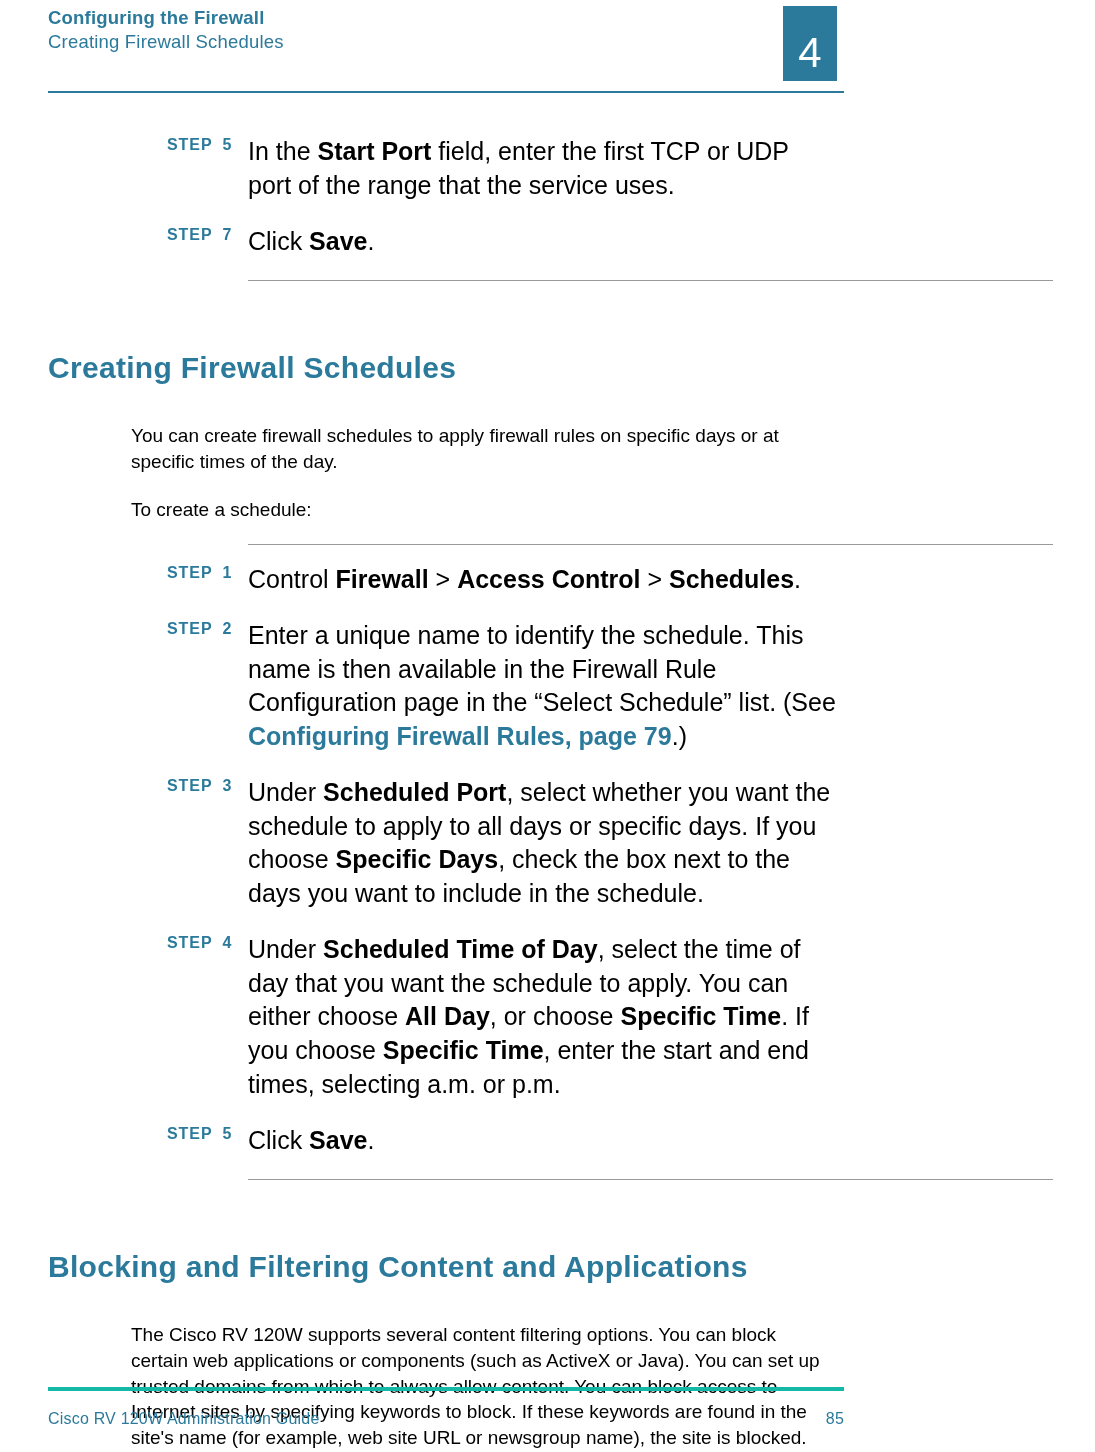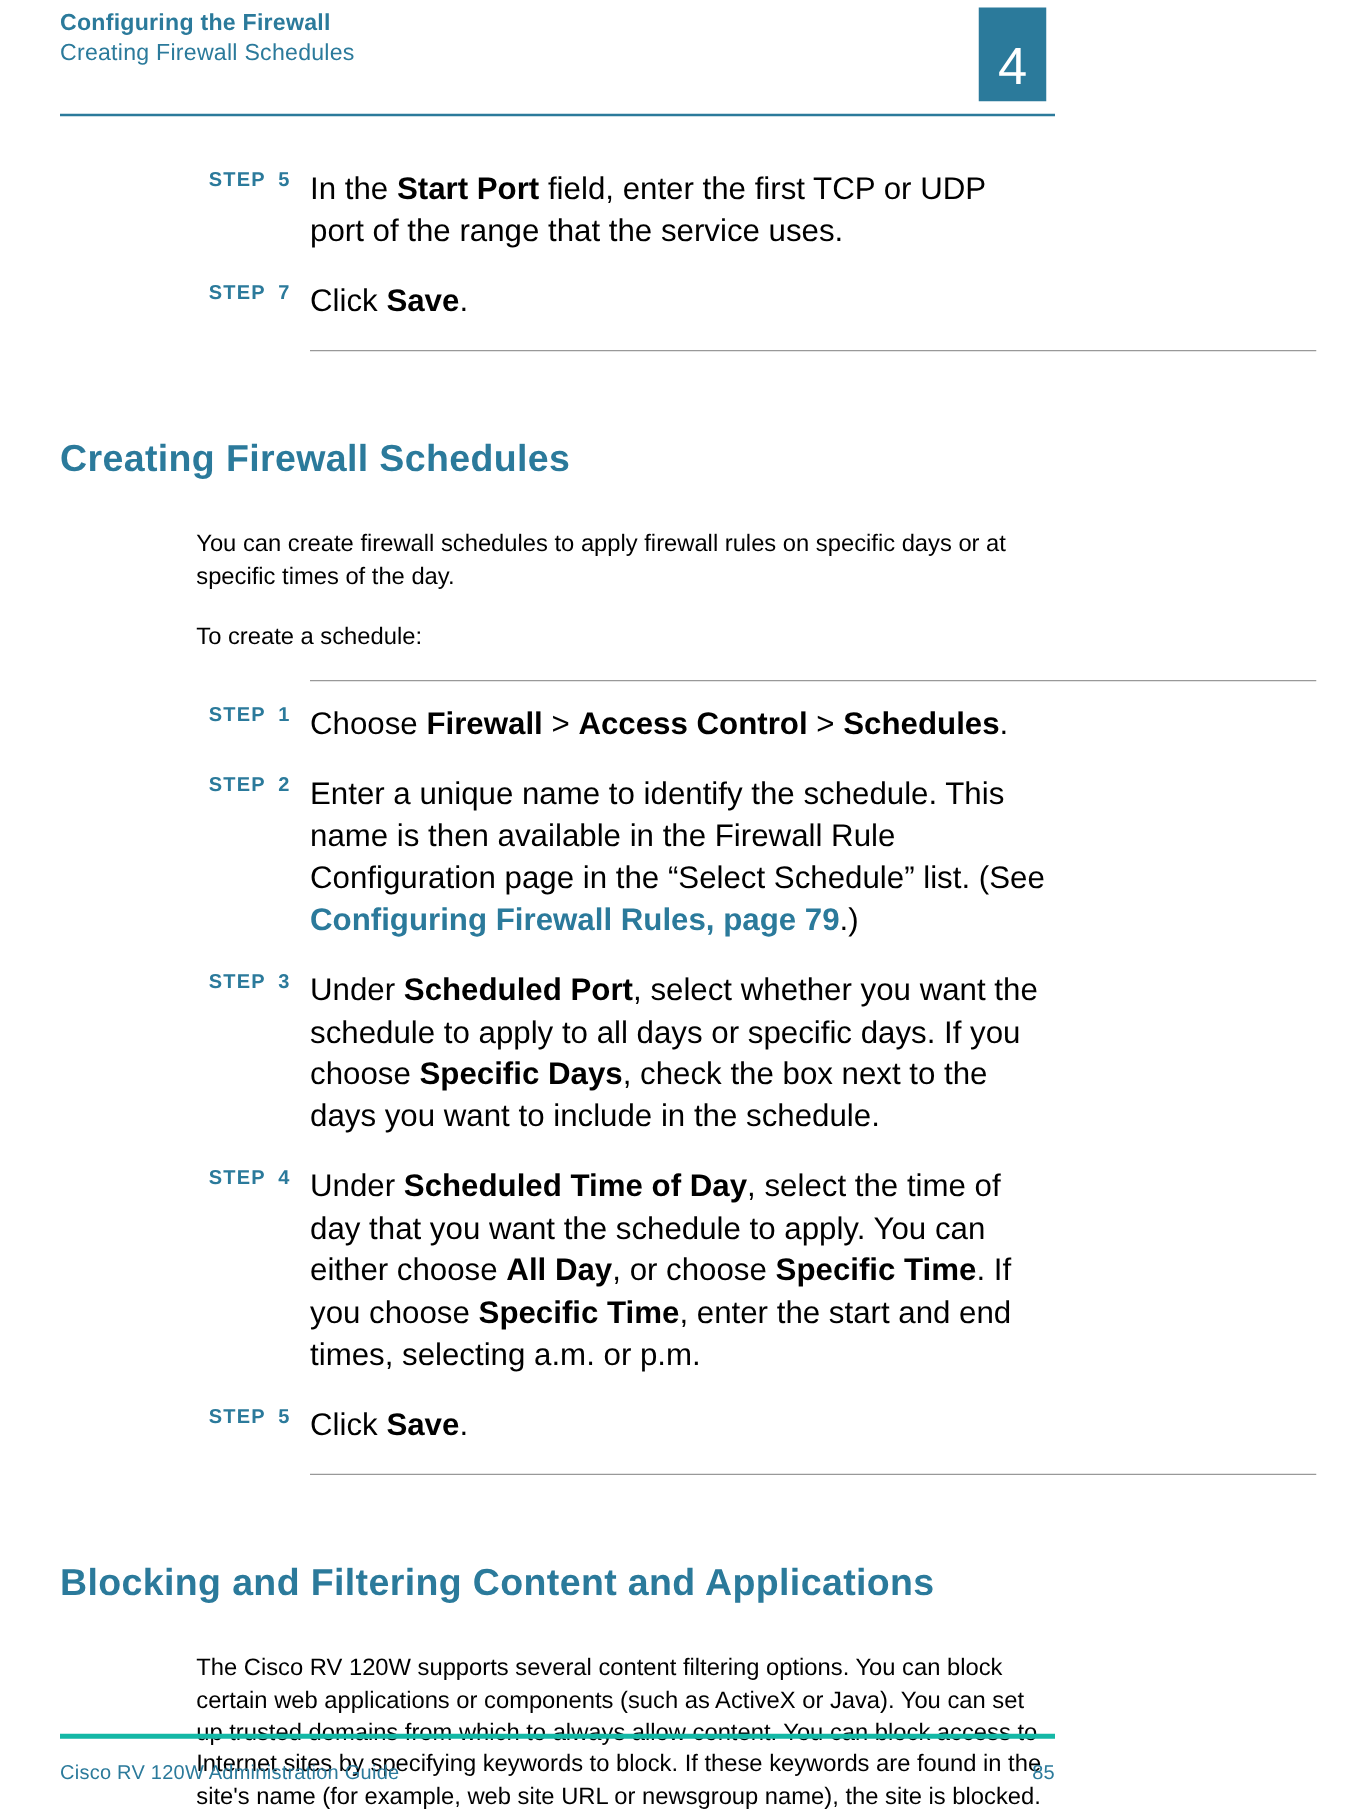--- a/index.html
+++ b/index.html
@@ -106,21 +106,21 @@
     margin-bottom: 0;
   }
   .section-title {
     color: #2b7a9b;
     font-weight: bold;
     font-size: 30px;
     margin: 70px 0 38px 0;
     letter-spacing: 0.3px;
   }
   .body-para {
-    margin-left: 109px;
+    margin-left: 83px;
     font-size: 19px;
     line-height: 1.35;
     margin-bottom: 22px;
     padding-right: 8px;
   }
   .footer {
     position: absolute;
     bottom: 24px;
     left: 48px;
     right: 48px;
@@ -182,21 +182,21 @@
     <div class="body-para">You can create firewall schedules to apply firewall rules on specific days or at specific times of the day.</div>
     <div class="body-para">To create a schedule:</div>
 
     <hr class="thin-rule" style="margin-bottom:18px;">
 
     <div class="step-row">
       <div class="step-label">
         <span class="step-word">STEP</span>&nbsp;&nbsp;<span>1</span>
       </div>
       <div class="step-body">
-        <span>Choose </span><span class="bold">Firewall</span><span> &gt; </span><span class="bold">Access Control</span><span> &gt; </span><span class="bold">Schedules</span><span>.</span>
+        <span>Control </span><span class="bold">Firewall</span><span> &gt; </span><span class="bold">Access Control</span><span> &gt; </span><span class="bold">Schedules</span><span>.</span>
       </div>
     </div>
 
     <div class="step-row">
       <div class="step-label">
         <span class="step-word">STEP</span>&nbsp;&nbsp;<span>2</span>
       </div>
       <div class="step-body">
         <span>Enter a unique name to identify the schedule. This name is then available in the Firewall Rule Configuration page in the “Select Schedule” list. (See </span><span class="link">Configuring Firewall Rules, page 79</span><span>.)</span>
       </div>

